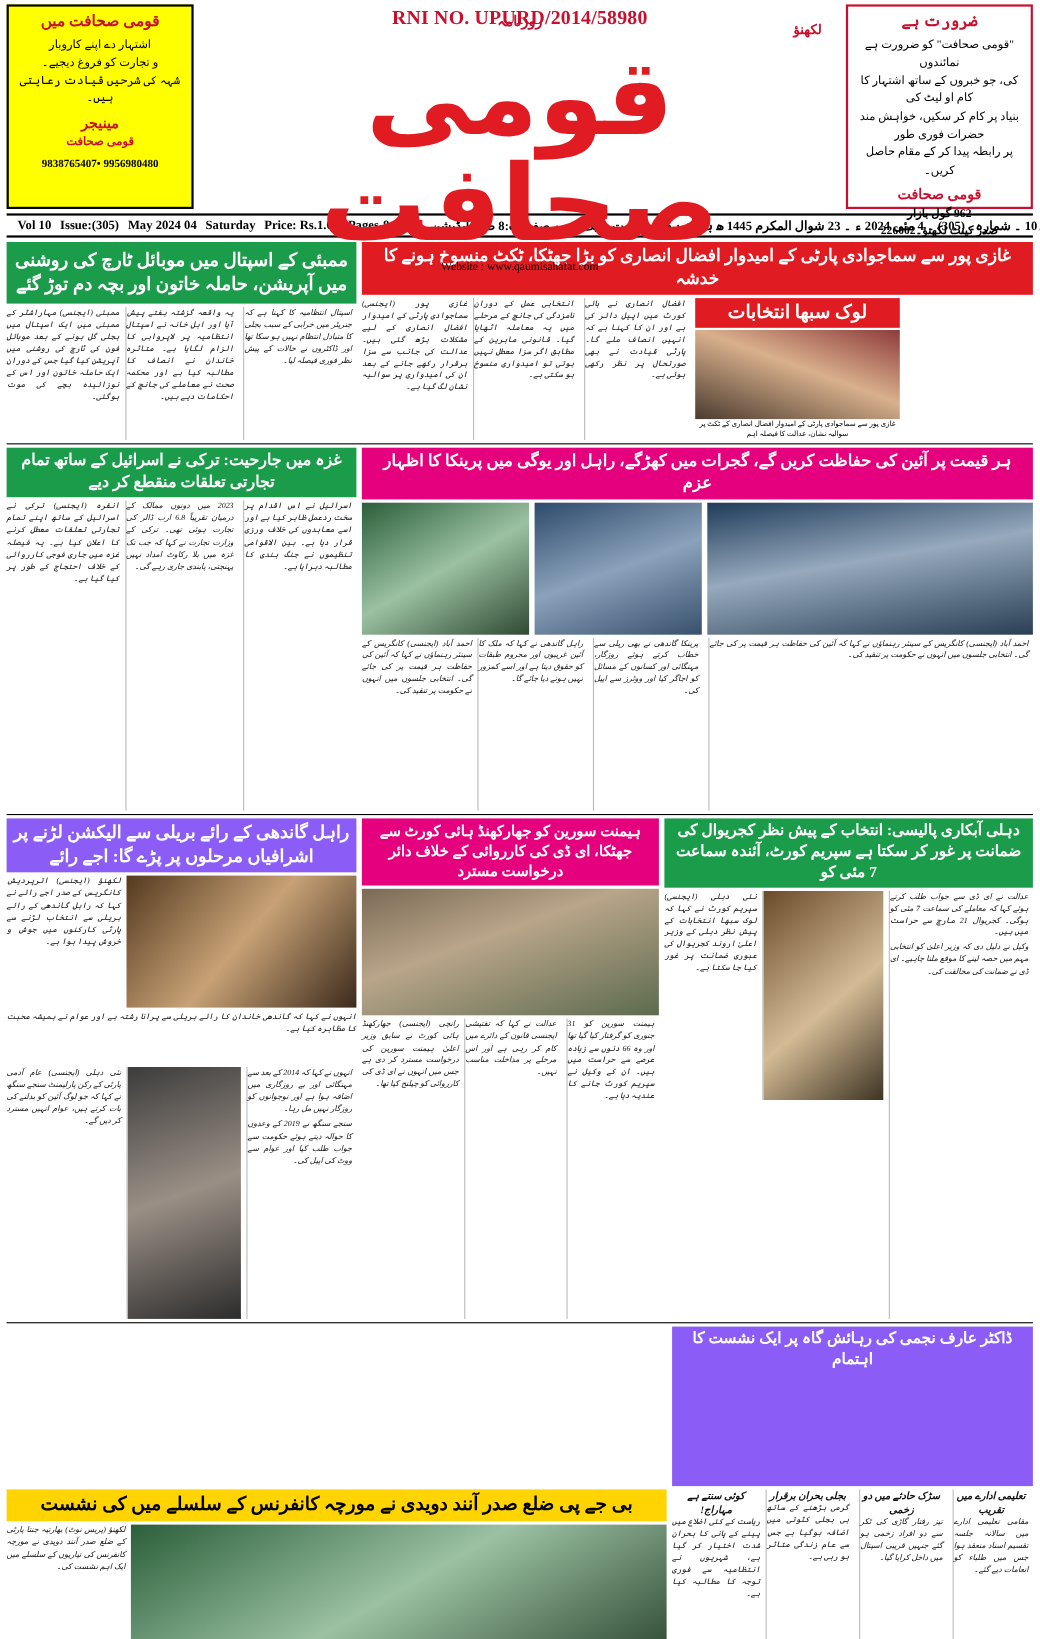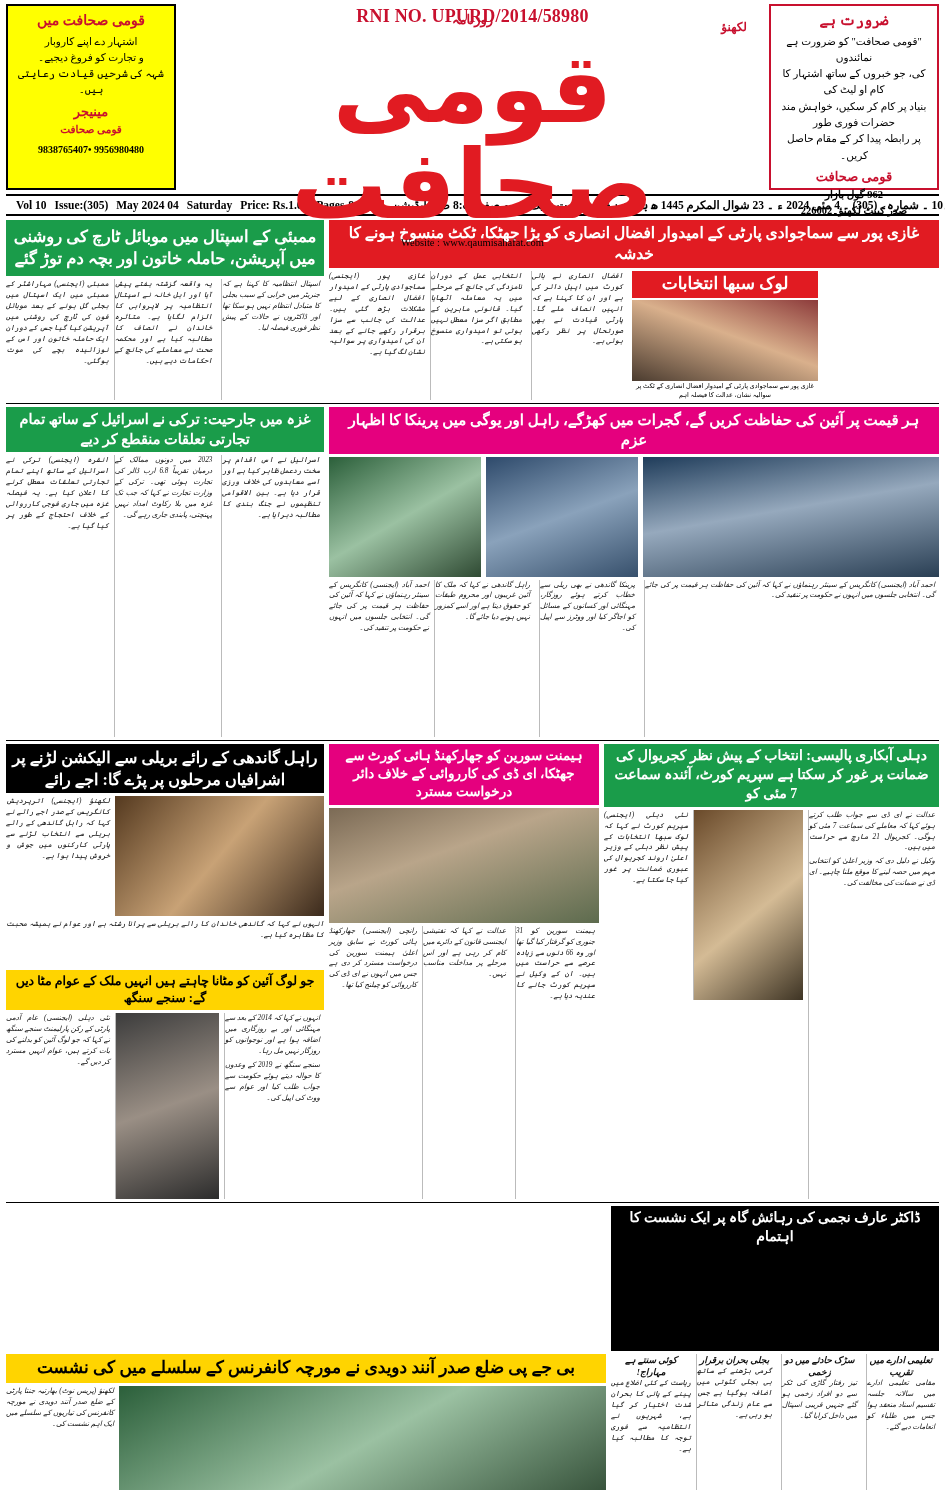--- a/index.html
+++ b/index.html
@@ -50,21 +50,21 @@
     border-top:2px solid #000; border-bottom:2px solid #000; margin-top:4px; padding:2px 6px;
     font-size:11.5px; font-weight:bold; height:22px;
   }
   .infobar .seg { white-space:nowrap; padding:0 4px; }
   .infobar .redsq { display:inline-block; width:22px; height:11px; background:#e11b22; vertical-align:middle;}
 
   
   .hl { font-weight:bold; line-height:1.35; }
   .hl-red   { background:#e11b22; color:#fff; }
   .hl-green { background:#1a9c4a; color:#fff; }
-  .hl-blue  { background:#000000; color:#fff; }
+  .hl-blue  { background:#8b5cf6; color:#fff; }
   .hl-yellow{ background:#ffd400; color:#000; }
   .hl-pink  { background:#e5007e; color:#fff; }
   .hl-band  { padding:3px 6px; text-align:center; }
   .col-text { font-size:7.2px; line-height:1.52; text-align:justify; color:#111;font-style:italic; }
   .col-text p { margin:0 0 3px; }
   .rule { border-top:1px solid #000; margin:3px 0; }
   .photo { background:#c9cfd6; position:relative; overflow:hidden; }
   .cap { font-size:6.5px; text-align:center; line-height:1.3; padding:1px; }
 
   
@@ -223,21 +223,20 @@
       <div class="hl hl-blue hl-band" style="font-size:16px;">راہل گاندھی کے رائے بریلی سے الیکشن لڑنے پر اشرافیاں مرحلوں پر پڑے گا: اجے رائے</div>
       <div class="row" style="margin-top:3px; height:120px;">
         <div class="col-text" style="width:104px;">
           <p>لکھنؤ (ایجنسی) اترپردیش کانگریس کے صدر اجے رائے نے کہا کہ راہل گاندھی کے رائے بریلی سے انتخاب لڑنے سے پارٹی کارکنوں میں جوش و خروش پیدا ہوا ہے۔</p>
         </div>
         <div class="photo ph5" style="flex:1;"></div>
       </div>
       <div class="col-text" style="height:48px; overflow:hidden; margin-top:3px;">
         <p>انہوں نے کہا کہ گاندھی خاندان کا رائے بریلی سے پرانا رشتہ ہے اور عوام نے ہمیشہ محبت کا مظاہرہ کیا ہے۔</p>
       </div>
-      <div class="hl hl-yellow hl-band" style="font-size:12.5px; margin-top:3px;">جو لوگ آئین کو مٹانا چاہتے ہیں انہیں ملک کے عوام مٹا دیں گے: سنجے سنگھ</div>
       <div class="row" style="flex:1; margin-top:3px;">
         <div class="col-text" style="width:104px;">
           <p>نئی دہلی (ایجنسی) عام آدمی پارٹی کے رکن پارلیمنٹ سنجے سنگھ نے کہا کہ جو لوگ آئین کو بدلنے کی بات کرتے ہیں، عوام انہیں مسترد کر دیں گے۔</p>
         </div>
         <div class="photo ph8 vline" style="width:104px;"></div>
         <div class="col-text vline" style="flex:1; padding-right:4px;">
           <p>انہوں نے کہا کہ 2014 کے بعد سے مہنگائی اور بے روزگاری میں اضافہ ہوا ہے اور نوجوانوں کو روزگار نہیں مل رہا۔</p>
           <p>سنجے سنگھ نے 2019 کے وعدوں کا حوالہ دیتے ہوئے حکومت سے جواب طلب کیا اور عوام سے ووٹ کی اپیل کی۔</p>
         </div>
       </div>

